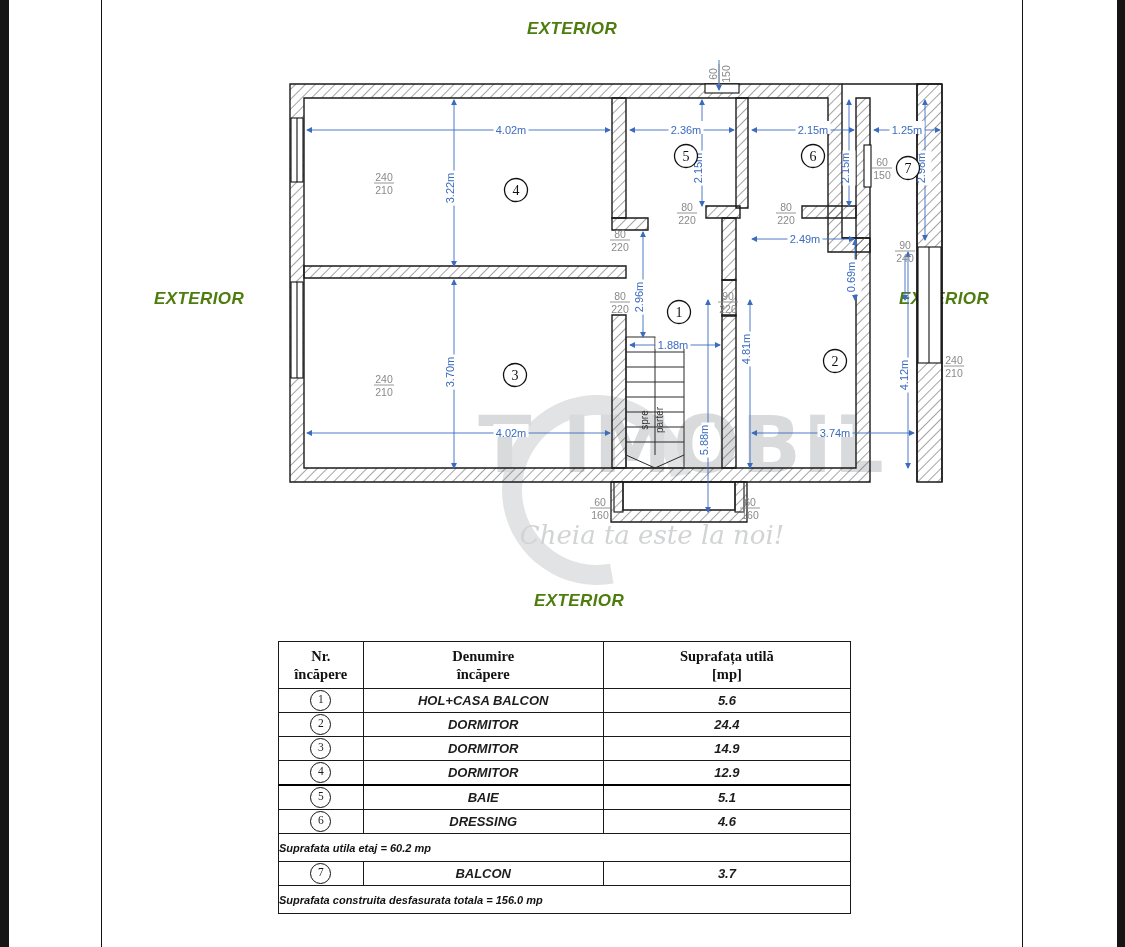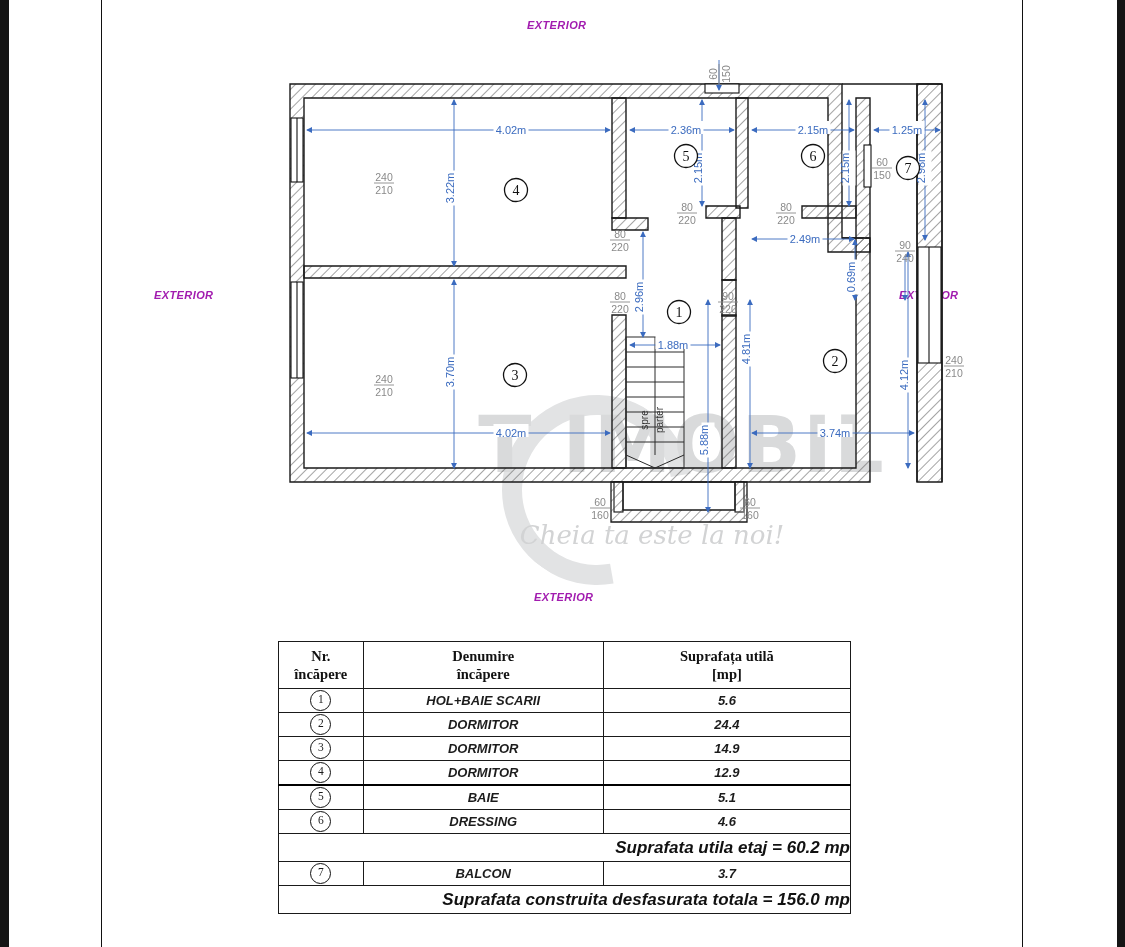--- a/index.html
+++ b/index.html
@@ -9,22 +9,22 @@
   
   .edge-black{position:absolute;top:0;bottom:0;background:#151515;}
   .edge-black.left{left:0;width:9px;}
   .edge-black.right{right:0;width:8px;}
   .page-rule{position:absolute;top:0;bottom:0;width:1px;background:#111;}
   .page-rule.l{left:101px;}
   .page-rule.r{left:1022px;}
   .sheet{position:absolute;left:102px;top:0;width:920px;height:947px;background:#fff;}
 
   
-  .ext{position:absolute;font-style:italic;font-weight:bold;font-size:11px;
-       color:#a21caf;letter-spacing:.4px;white-space:nowrap;}
+  .ext{position:absolute;font-style:italic;font-weight:bold;font-size:17px;
+       color:#4d7c0f;letter-spacing:.4px;white-space:nowrap;}
 
   
   #plan{position:absolute;left:0;top:0;width:920px;height:620px;}
 
   
   .wm{position:absolute;pointer-events:none;user-select:none;}
   .wm-word{left:370px;top:400px;width:420px;text-align:center;
            font-size:78px;font-weight:bold;color:#d9dadb;letter-spacing:2px;
            font-family:"DejaVu Sans",sans-serif;}
   .wm-tag{left:300px;top:520px;width:500px;text-align:center;font-style:italic;
@@ -36,21 +36,21 @@
   #tbl{position:absolute;left:176px;top:641px;width:573px;border-collapse:collapse;
        background:#fff;}
   #tbl td,#tbl th{border:1px solid #1a1a1a;padding:0;}
   #tbl th{font-family:"Liberation Serif",serif;font-weight:bold;font-size:14.5px;
           color:#111;line-height:1.25;padding:5px 2px;text-align:center;}
   .c-nr{width:80px;margin-top:28px;}
   .c-nm{width:238px;}
   .c-sf{width:245px;}
   td.cell{height:23px;text-align:center;font-size:13px;font-style:italic;
           font-weight:bold;color:#1c1c1c;font-family:"Liberation Sans",sans-serif;}
-  td.sum{height:27px;text-align:right;font-size:17px;font-style:italic;
+  td.sum{height:27px;text-align:left;font-size:11px;font-style:italic;
          font-weight:bold;color:#111;font-family:"Liberation Sans",sans-serif;}
   .thickline{border-top:2px solid #000 !important;}
   .numcirc{display:inline-block;width:19px;height:19px;line-height:17px;
            border:1.2px solid #111;border-radius:50%;font-size:11.5px;
            font-style:normal;font-weight:normal;text-align:center;
            font-family:"Liberation Serif",serif;}
 </style>
 </head>
 <body>
 
@@ -308,21 +308,21 @@
         </th>
         <th class="c-sf">
           <span>Suprafața utilă</span><br>
           <span>[mp]</span>
         </th>
       </tr>
     </thead>
     <tbody id="tbody">
         <tr>
           <td class="cell"><span class="numcirc">1</span></td>
-          <td class="cell">HOL+BAIE SCARII</td>
+          <td class="cell">HOL+CASA BALCON</td>
           <td class="cell">5.6</td>
         </tr>
         <tr>
           <td class="cell"><span class="numcirc">2</span></td>
           <td class="cell">DORMITOR</td>
           <td class="cell">24.4</td>
         </tr>
         <tr>
           <td class="cell"><span class="numcirc">3</span></td>
           <td class="cell">DORMITOR</td>

